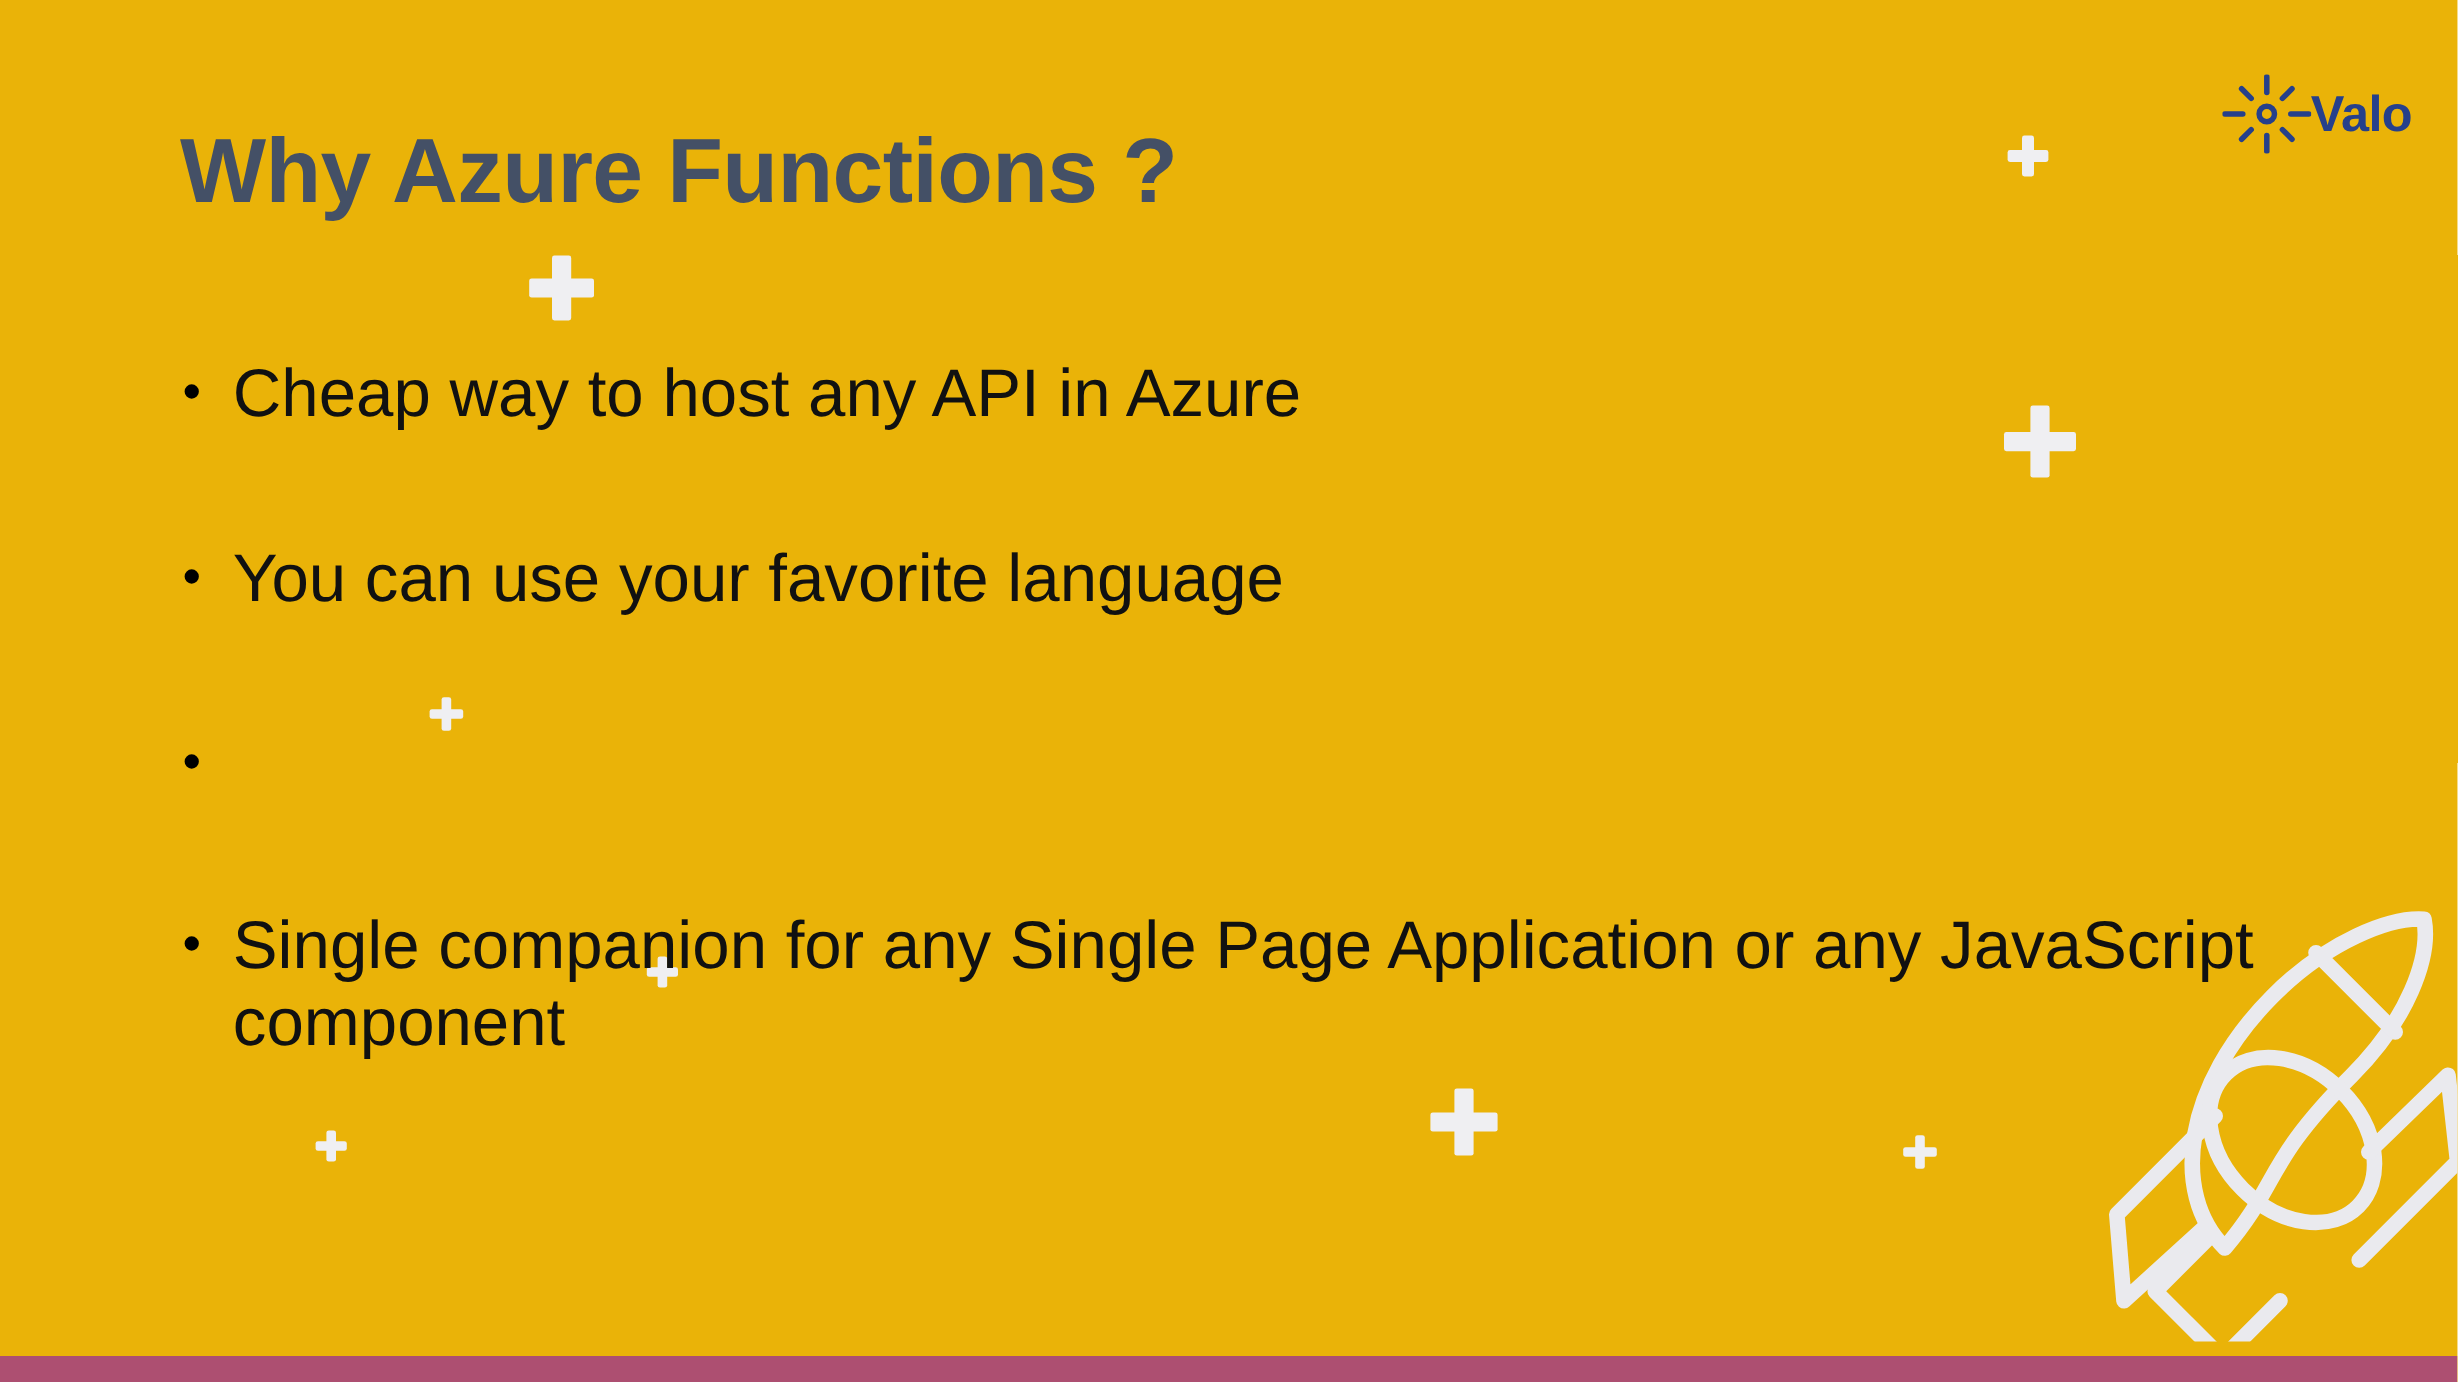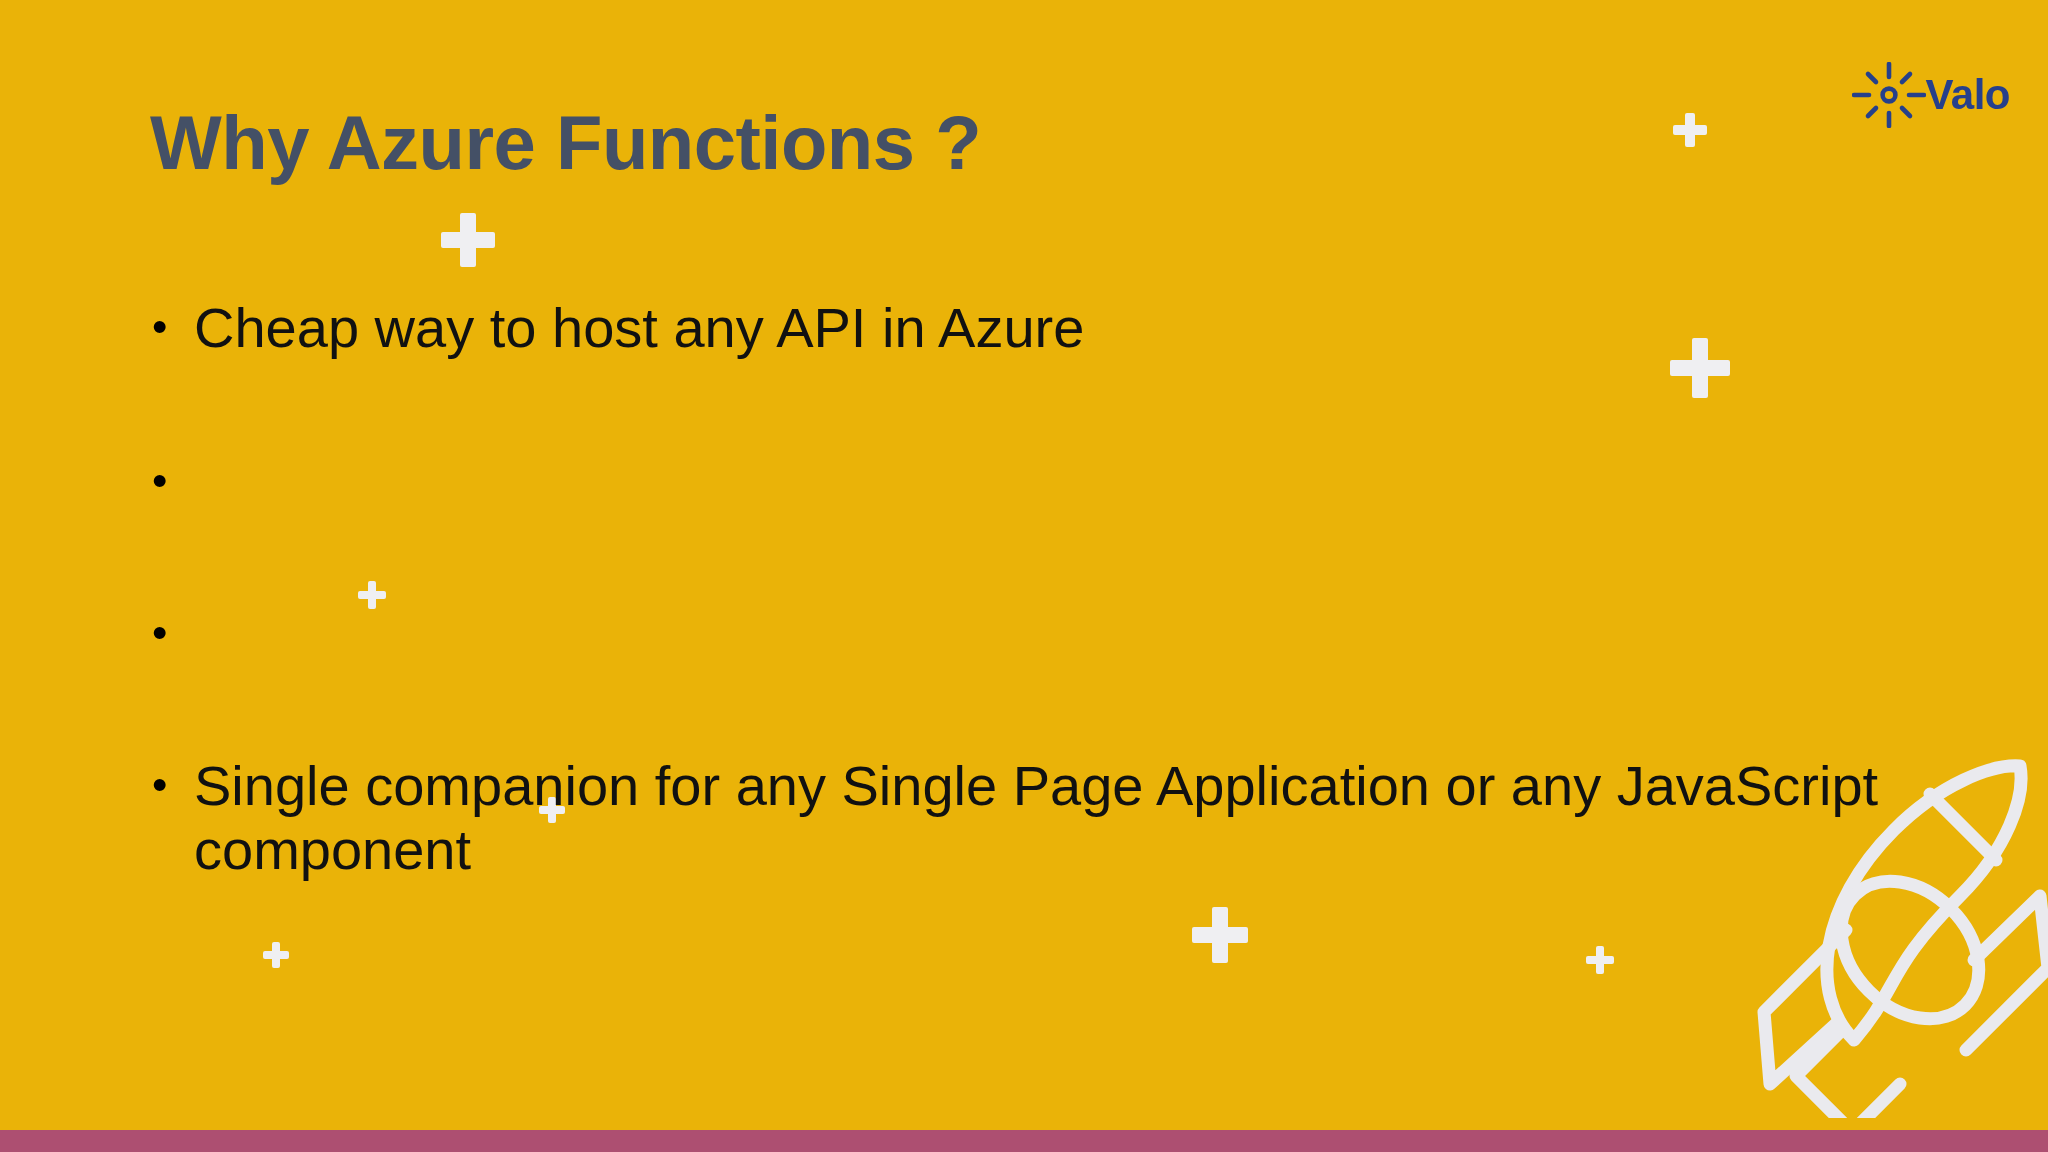--- a/index.html
+++ b/index.html
@@ -174,20 +174,21 @@
     <span id="logo-text" style="color: rgb(38, 64, 139);">Valo</span>
   </div>
 
   <div id="bullets">
       <div class="bullet">
         <span class="bullet-dot">•</span>
         <span class="bullet-text">Cheap way to host any API in Azure</span>
       </div>
       <div class="bullet">
         <span class="bullet-dot">•</span>
+        <span class="bullet-text">You can use your favorite language</span>
       </div>
       <div class="bullet">
         <span class="bullet-dot">•</span>
       </div>
       <div class="bullet wrap">
         <span class="bullet-dot">•</span>
         <span class="bullet-text">Single companion for any Single Page Application or any JavaScript component</span>
       </div>
     </div>
 

